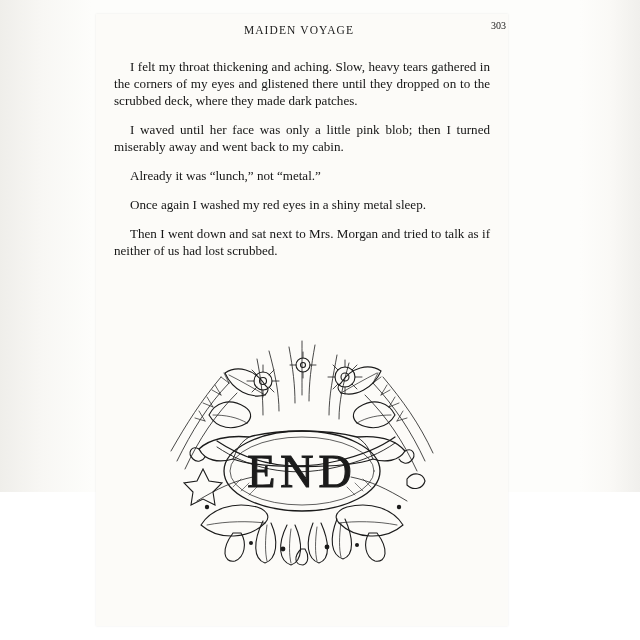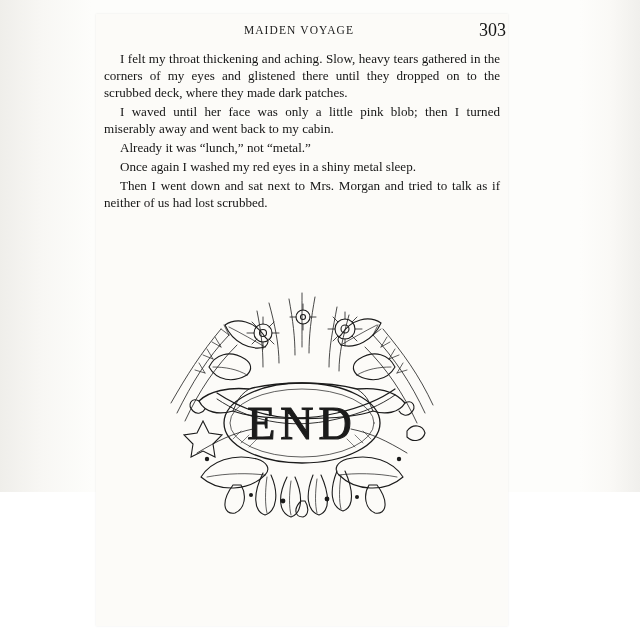--- a/index.html
+++ b/index.html
@@ -56,34 +56,34 @@
     font-size: 11.5px;
     letter-spacing: 1.1px;
     color: #1a1a1a;
     font-family: "Liberation Serif", serif;
     padding-right: 6px;
   }
   .folio {
     position: absolute;
     right: 2px;
     top: -4px;
-    font-size: 18px;
+    font-size: 10px;
     color: #141414;
     font-family: "Liberation Serif", serif;
   }
   .body-text {
     padding: 0 6px 0 6px;
     color: #151515;
     font-size: 13.1px;
     line-height: 1.30;
     text-align: justify;
     font-family: "Liberation Serif", serif;
   }
   .body-text p {
-    margin: 2px;
+    margin: 12px;
     text-indent: 16px;
   }
   .body-text p.first {
     text-indent: 16px;
   }
   .ornament-wrap {
     margin-top: 52px;
     display: flex;
     align-items: flex-end;
     justify-content: center;

